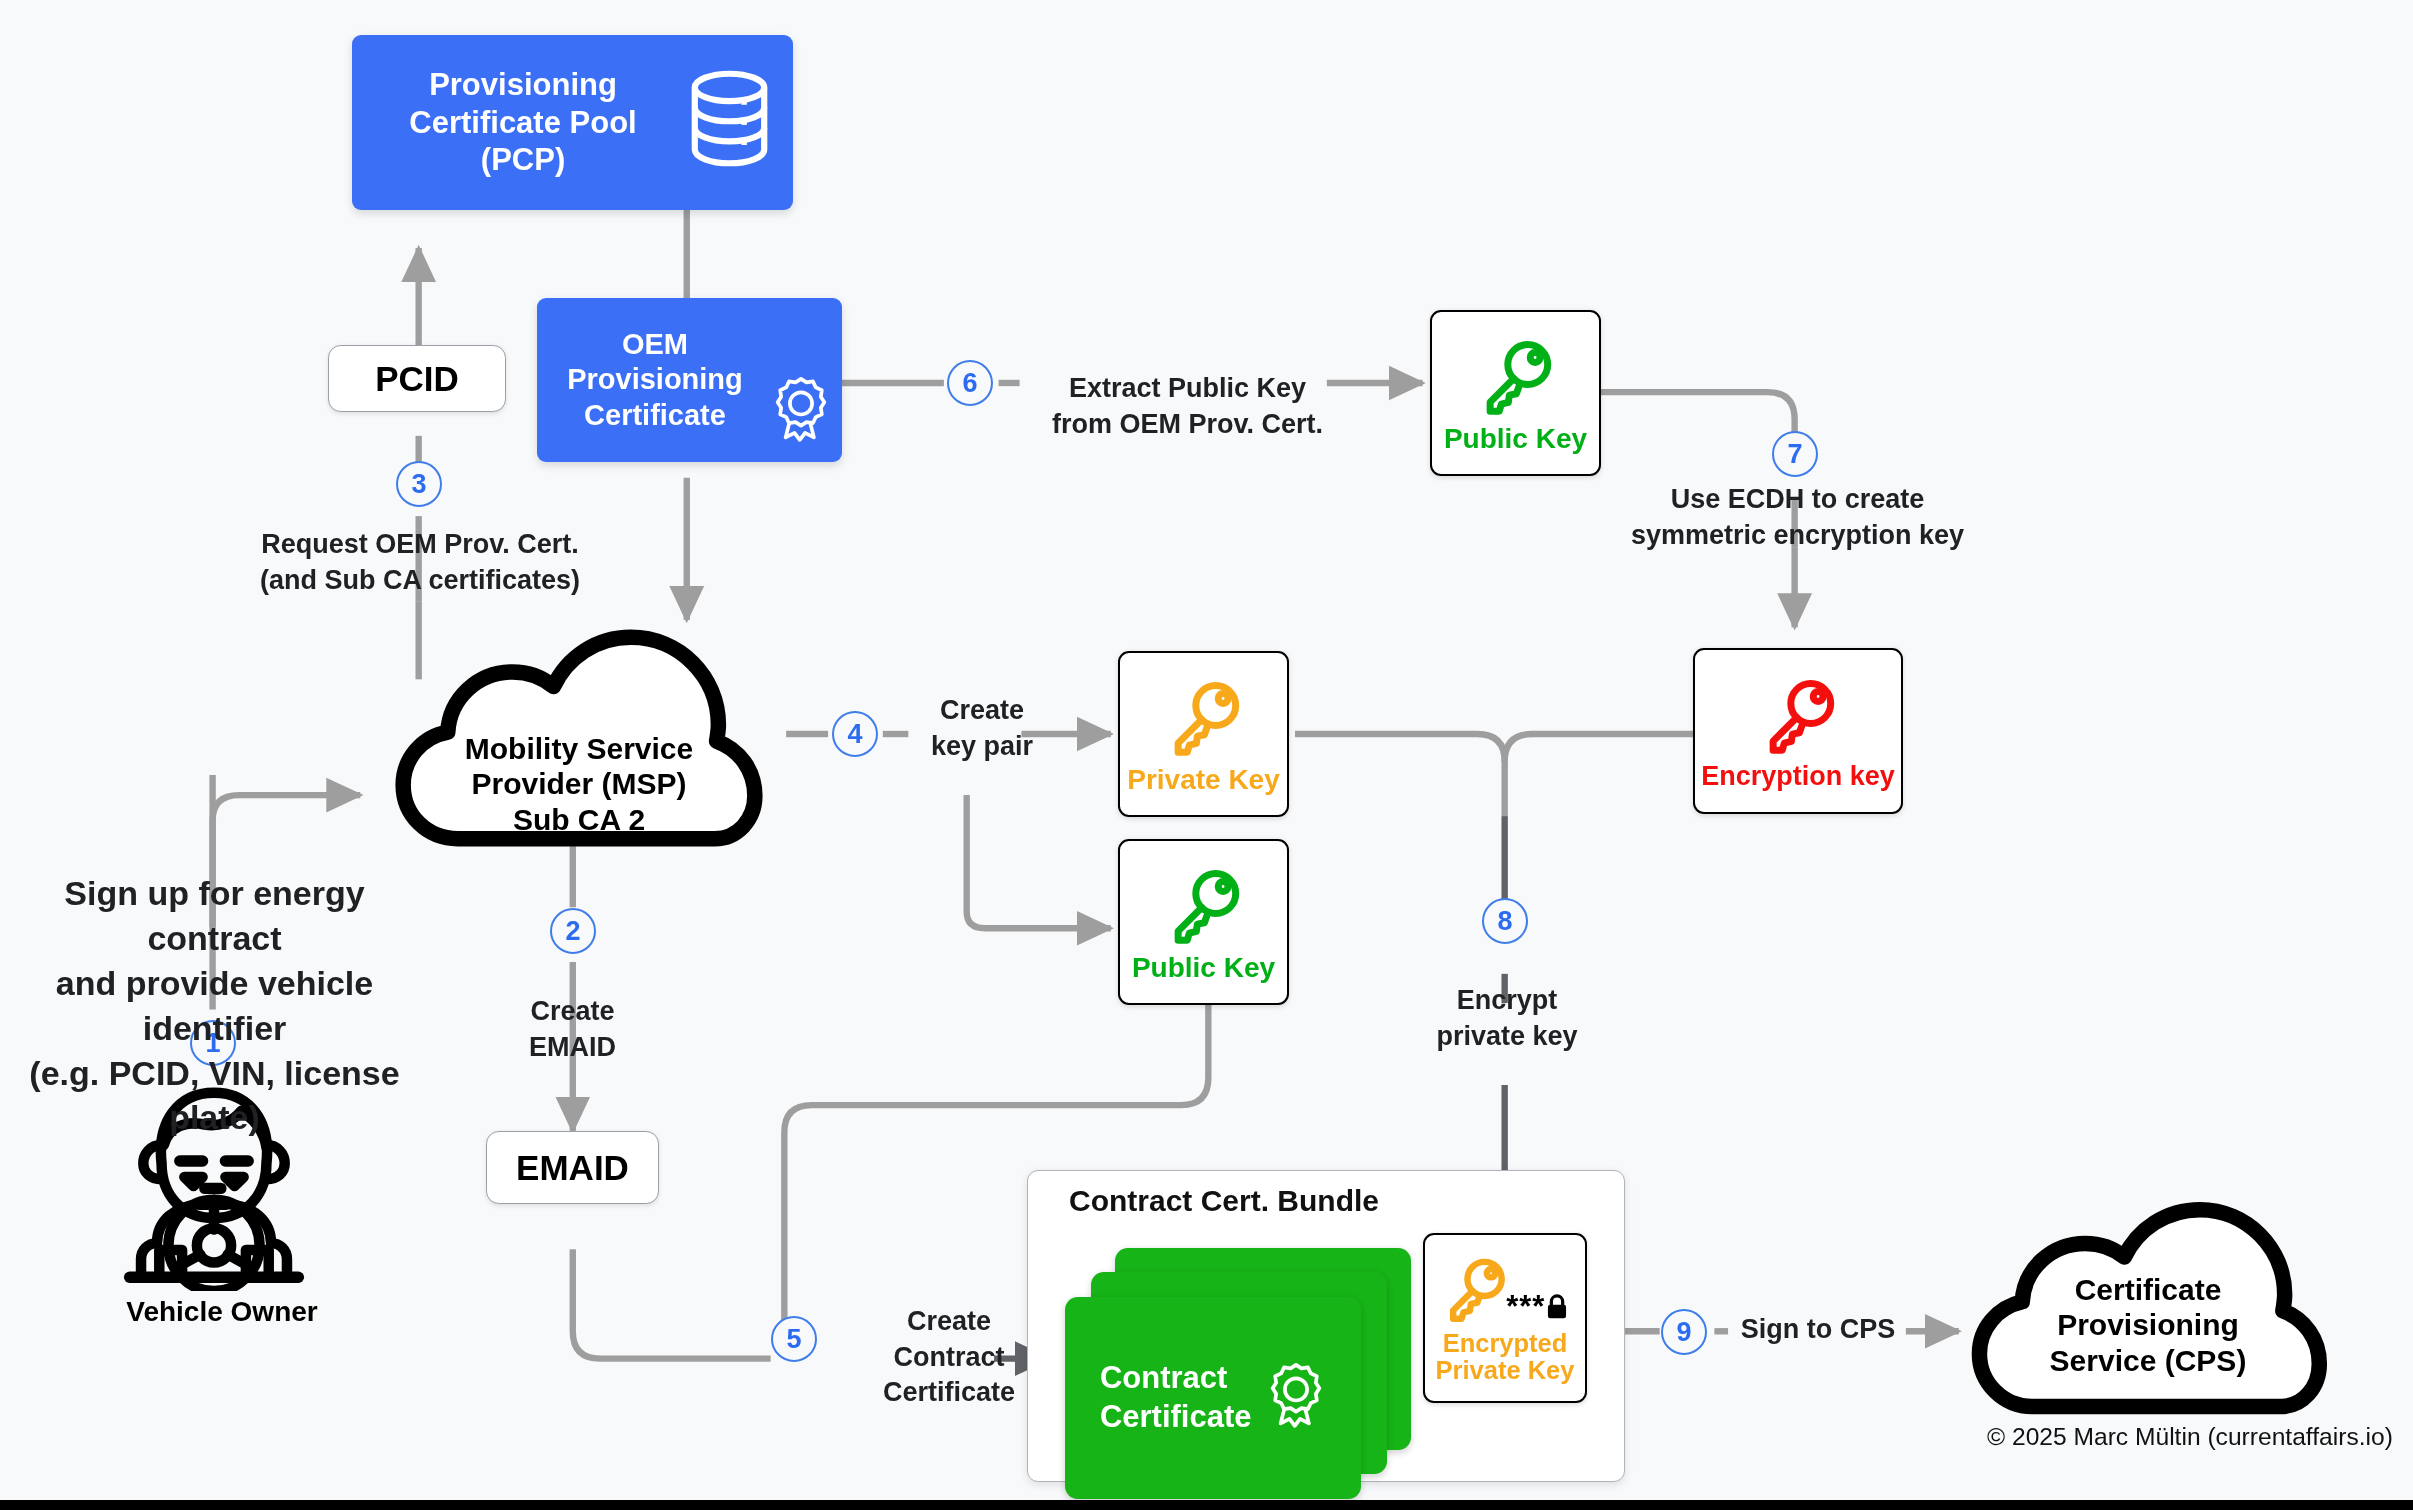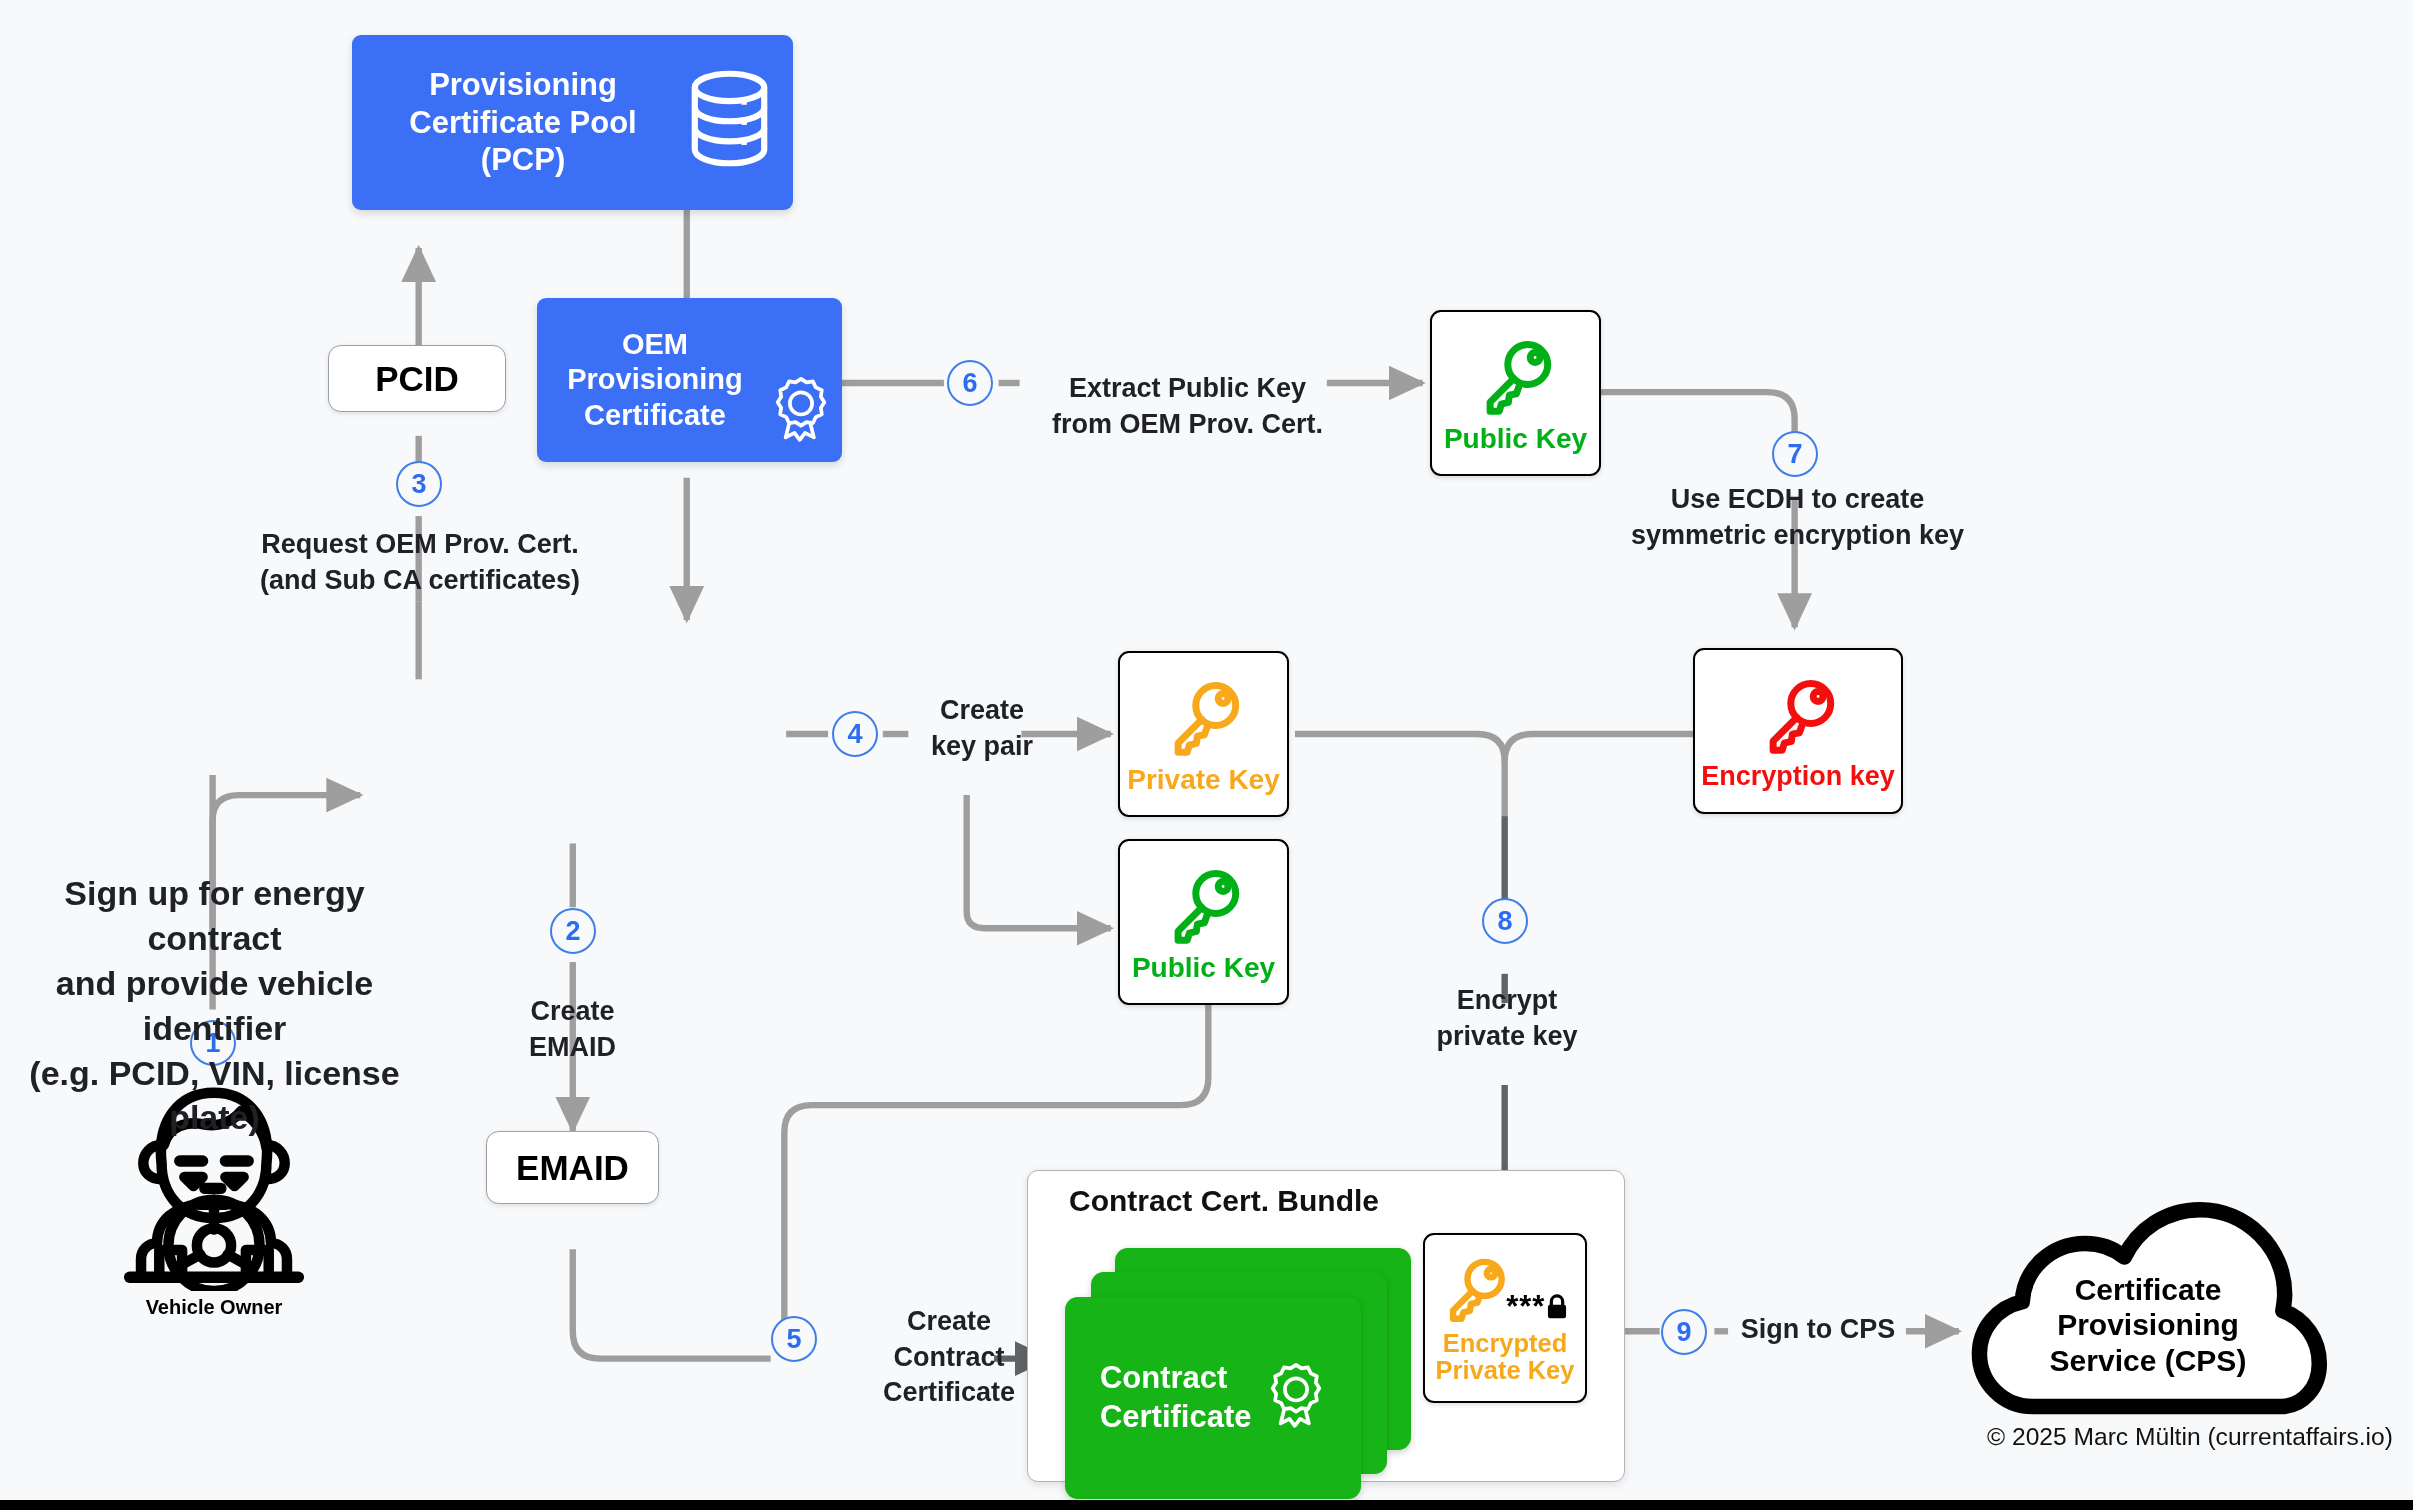--- a/index.html
+++ b/index.html
@@ -143,20 +143,28 @@
 Certificate</span>
     <span style="flex:0 0 auto;align-self:flex-end;margin-bottom:12.8px;">
       <svg width="60" height="67" viewBox="0 0 34 38" fill="none" stroke="#fff" stroke-width="2.1" stroke-linejoin="round">
         <path d="M17 2.2 l3.1 2.0 3.7-.55 1.6 3.4 3.4 1.6 -.55 3.7 2.0 3.1 -2.0 3.1 .55 3.7 -3.4 1.6 -1.6 3.4 -3.7-.55 -3.1 2.0 -3.1-2.0 -3.7 .55 -1.6-3.4 -3.4-1.6 .55-3.7 -2.0-3.1 2.0-3.1 -.55-3.7 3.4-1.6 1.6-3.4 3.7 .55z"></path>
         <circle cx="17" cy="16.1" r="6.3"></circle>
         <path d="M10.6 26.2 L8.3 35.4 l5.0-2.6 3.0 4.0 3.0-4.0 5.0 2.6 -2.3-9.2"></path>
       </svg>
     </span>
   </div>
 
+  <div style="position:absolute;left:374px;top:620px;width:410px;height:246px;">
+    <svg width="410" height="246" viewBox="0 0 450 270">
+      <path d="M92 240 C58 240 32 214 32 181 C32 152 53 128 81 123 C83 86 114 57 152 57 C169 57 185 63 197 73 C212 41 244 19 282 19 C335 19 378 62 378 115 C378 121 377 127 376 133 C401 142 418 165 418 193 C418 219 399 240 374 240 Z" fill="#ffffff" stroke="#000000" stroke-width="17" stroke-linejoin="round"></path>
+    </svg>
+    <div class="cloud-txt" style="left:0;top:111px;width:410px;font-size:30px;white-space:pre-line;">Mobility Service
+Provider (MSP)
+Sub CA 2</div>
+  </div>
 
   <div class="node plain-box" style="left:486px;top:1131px;width:173px;height:73px;font-size:35px;">
     <span>EMAID</span>
   </div>
 
   <div style="position:absolute;left:100px;top:1063px;width:228px;height:274px;">
     <svg width="228" height="228" viewBox="0 0 100 100" fill="none" stroke="#000" stroke-width="4.6" stroke-linejoin="round" stroke-linecap="round">
       <path d="M27 36 C22 36 19 40 19 44 C19 48 22 51 27 51"></path>
       <path d="M73 36 C78 36 81 40 81 44 C81 48 78 51 73 51"></path>
       <path d="M27 44 C25 26 34 13 50 13 C66 13 75 26 73 44 C73 58 64 68 50 68 C36 68 27 58 27 44Z"></path>
@@ -166,21 +174,21 @@
       <path d="M55 50 l4 4 4-4Z" fill="#000"></path>
       <path d="M46 55 h7" stroke-width="5"></path>
       <path d="M44 62 h11" stroke-width="5"></path>
       <path d="M18 94 v-8 c0-4 3-7 7-7 c0-10 8-16 18-17 M82 94 v-8 c0-4-3-7-7-7 c0-10-8-16-18-17"></path>
       <circle cx="50" cy="80" r="20"></circle>
       <circle cx="50" cy="80" r="7.5"></circle>
       <path d="M50 60 v13 M33 90 l11-6 M67 90 l-11-6"></path>
       <path d="M26 94 v-12 h10 v12 M64 94 v-12 h10 v12"></path>
       <path d="M13 94 h74" stroke-width="5"></path>
     </svg>
-    <div class="vo-label" style="left:0;top:233px;width:228px;font-size:20px;">Vehicle Owner</div>
+    <div class="vo-label" style="left:8px;top:233px;width:228px;font-size:28px;">Vehicle Owner</div>
   </div>
 
   <div class="node key-card" style="left:1430px;top:310px;width:171px;height:166px;">
     <span style="margin-top:7.3px;">
       <svg width="77" height="77" viewBox="0 0 44 44" fill="none" stroke="#00b016" stroke-width="4" stroke-linejoin="round" stroke-linecap="round">
         <circle cx="29" cy="14" r="11.4"></circle>
         <circle cx="33.2" cy="10" r="2.8"></circle>
         <path d="M21 22 L7.5 35.5 v5.2 h5.2 l1.2-4.0 4.0-1.0 .6-4.2 4.0-.8 1.4-3.9"></path>
       </svg>
     </span>

